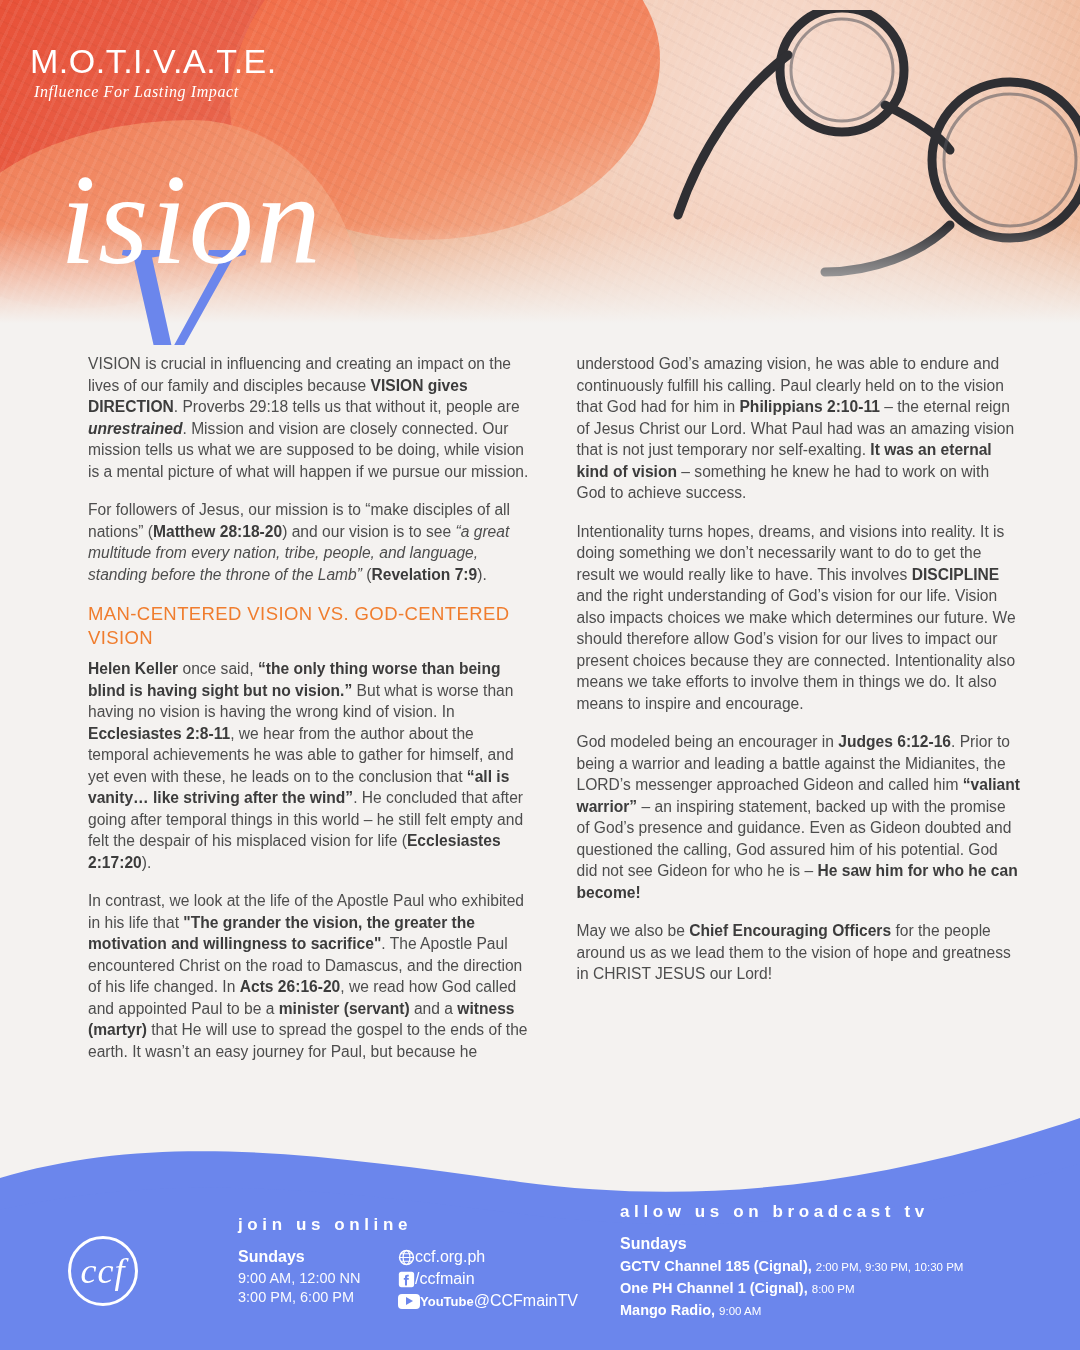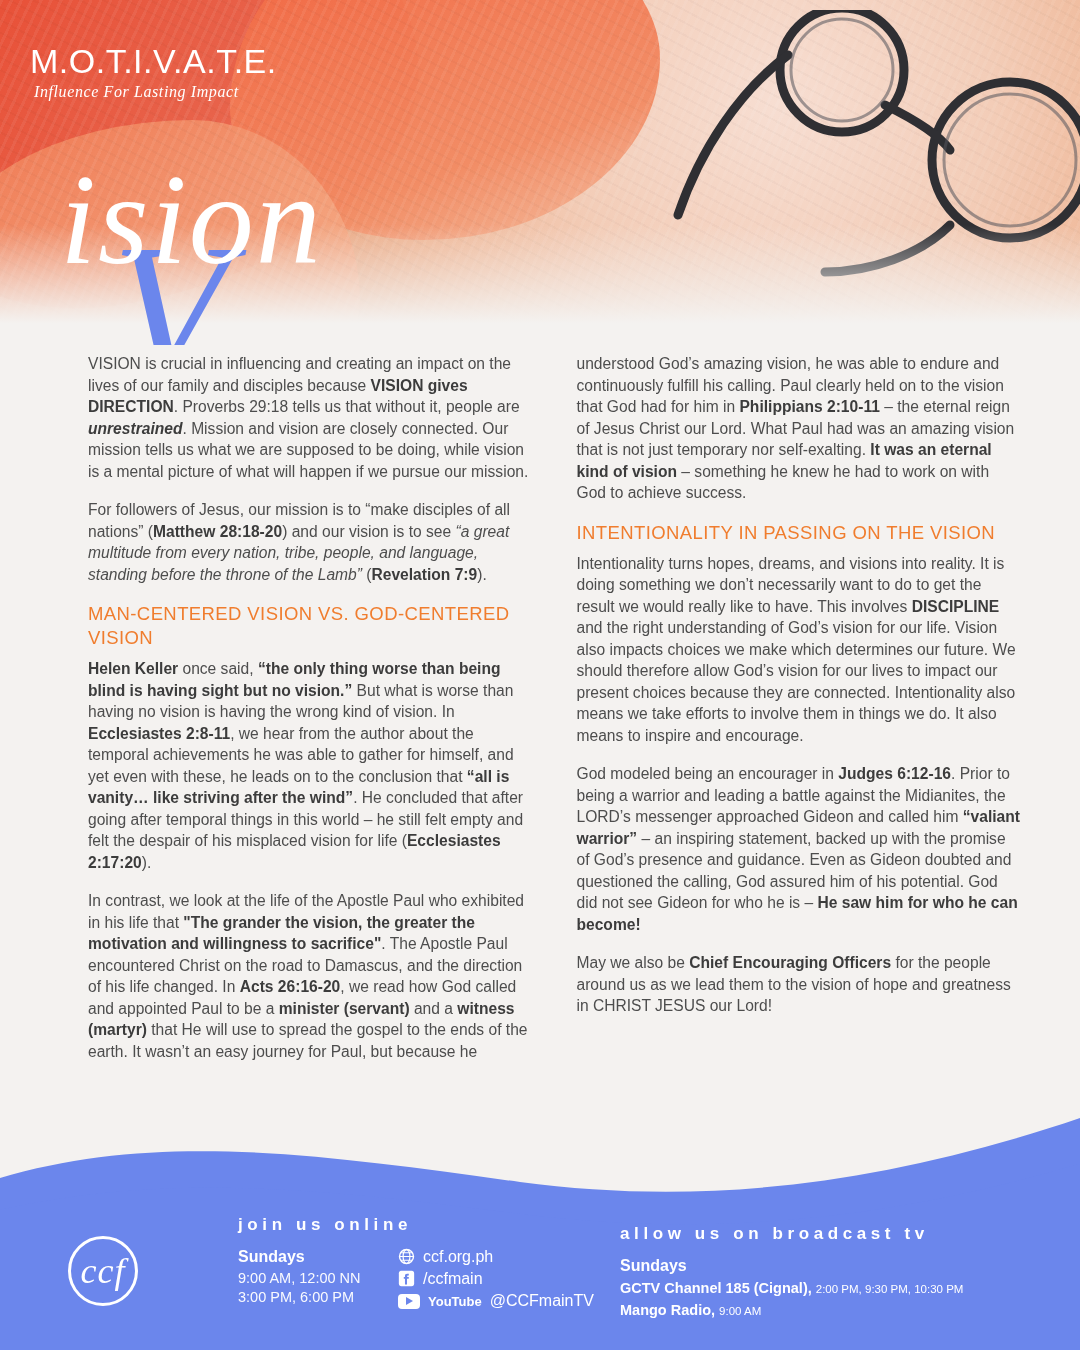--- a/index.html
+++ b/index.html
@@ -112,21 +112,21 @@
   }
   .join-title {
     font-size:17px; letter-spacing:4.6px; font-weight:bold; color:#ffffff;
     margin-bottom:13px;
   }
   .col-online { position:absolute; left:238px; bottom:28px; width:340px; }
   .col-tv { position:absolute; left:620px; bottom:28px; width:430px; }
   .sundays { font-weight:bold; font-size:16px; margin-bottom:3px; }
   .times { font-size:14.5px; line-height:19px; opacity:.96; }
   .sm-caps { font-size:11.5px;text-align:right; }
-  .social-row { display:flex; align-items:flex-start; gap:8px; margin-bottom:4px; }
+  .social-row { display:flex; align-items:flex-end; margin-bottom:4px; }
   .ico { width:17px; height:17px; flex:none; display:block; }
   .tv-line { font-size:14.5px; line-height:21px; }
   .tv-line b { font-weight:bold;margin-top:37px; }
   .yt-pill {
     display:inline-flex; align-items:center; 
   }
   .yt-box { width:22px; height:15px; background:#ffffff; border-radius:4px; position:relative; }
   .yt-box:after{
     content:""; position:absolute; left:8px; top:3.5px;
     border-left:7px solid #6b86ec; border-top:4px solid transparent; border-bottom:4px solid transparent;
@@ -175,21 +175,20 @@
   <div class="content">
     <div class="col" id="left-col">
         <p class="body">VISION is crucial in influencing and creating an impact on the lives of our family and disciples because <b>VISION gives DIRECTION</b>. Proverbs 29:18 tells us that without it, people are <b><i>unrestrained</i></b>. Mission and vision are closely connected. Our mission tells us what we are supposed to be doing, while vision is a mental picture of what will happen if we pursue our mission.</p>
         <p class="body">For followers of Jesus, our mission is to “make disciples of all nations” (<b>Matthew 28:18-20</b>) and our vision is to see <i>“a great multitude from every nation, tribe, people, and language, standing before the throne of the Lamb”</i> (<b>Revelation 7:9</b>).</p>
         <div class="sec-head">MAN-CENTERED VISION VS. GOD-CENTERED VISION</div>
         <p class="body"><b>Helen Keller</b> once said, <b>“the only thing worse than being blind is having sight but no vision.”</b> But what is worse than having no vision is having the wrong kind of vision. In <b>Ecclesiastes 2:8-11</b>, we hear from the author about the temporal achievements he was able to gather for himself, and yet even with these, he leads on to the conclusion that <b>“all is vanity… like striving after the wind”</b>. He concluded that after going after temporal things in this world – he still felt empty and felt the despair of his misplaced vision for life (<b>Ecclesiastes 2:17:20</b>).</p>
         <p class="body">In contrast, we look at the life of the Apostle Paul who exhibited in his life that <b>"The grander the vision, the greater the motivation and willingness to sacrifice"</b>. The Apostle Paul encountered Christ on the road to Damascus, and the direction of his life changed. In <b>Acts 26:16-20</b>, we read how God called and appointed Paul to be a <b>minister (servant)</b> and a <b>witness (martyr)</b> that He will use to spread the gospel to the ends of the earth. It wasn’t an easy journey for Paul, but because he</p>
       </div>
     <div class="col" id="right-col">
         <p class="body">understood God’s amazing vision, he was able to endure and continuously fulfill his calling. Paul clearly held on to the vision that God had for him in <b>Philippians 2:10-11</b> – the eternal reign of Jesus Christ our Lord. What Paul had was an amazing vision that is not just temporary nor self-exalting. <b>It was an eternal kind of vision</b> – something he knew he had to work on with God to achieve success.</p>
-        <div class="sec-head">INTENTIONALITY IN PASSING ON THE VISION</div>
         <p class="body">Intentionality turns hopes, dreams, and visions into reality. It is doing something we don’t necessarily want to do to get the result we would really like to have. This involves <b>DISCIPLINE</b> and the right understanding of God’s vision for our life. Vision also impacts choices we make which determines our future. We should therefore allow God’s vision for our lives to impact our present choices because they are connected. Intentionality also means we take efforts to involve them in things we do. It also means to inspire and encourage.</p>
         <p class="body">God modeled being an encourager in <b>Judges 6:12-16</b>. Prior to being a warrior and leading a battle against the Midianites, the LORD’s messenger approached Gideon and called him <b>“valiant warrior”</b> – an inspiring statement, backed up with the promise of God’s presence and guidance. Even as Gideon doubted and questioned the calling, God assured him of his potential. God did not see Gideon for who he is – <b>He saw him for who he can become!</b></p>
         <p class="body">May we also be <b>Chief Encouraging Officers</b> for the people around us as we lead them to the vision of hope and greatness in CHRIST JESUS our Lord!</p>
       </div>
   </div>
 
   <svg class="footer-wave" viewBox="0 0 1080 290" preserveAspectRatio="none">
     <path d="M0,118 C160,70 330,96 520,122 C700,146 880,126 1080,58 L1080,290 L0,290 Z" fill="#6b86ec"></path>
     <path d="M0,150 C180,110 340,132 520,154 C710,178 890,160 1080,104 L1080,290 L0,290 Z" fill="#6b86ec" opacity=".55"></path>
   </svg>
@@ -228,18 +227,19 @@
           </div>
         </div>
       </div>
     </div>
 
     <div class="col-tv">
       <div class="join-title">allow us on broadcast tv</div>
       <div class="sundays">Sundays</div>
       <div id="tv-channels">
           <div class="tv-line"><b>GCTV Channel 185 (Cignal),</b> <span class="sm-caps">2:00 PM, 9:30 PM, 10:30 PM</span></div>
+          <div class="tv-line"><b>One PH Channel 1 (Cignal),</b> <span class="sm-caps">8:00 PM</span></div>
           <div class="tv-line"><b>Mango Radio,</b> <span class="sm-caps">9:00 AM</span></div>
         </div>
     </div>
   </div>
 
 </div>
 
 </body></html>

